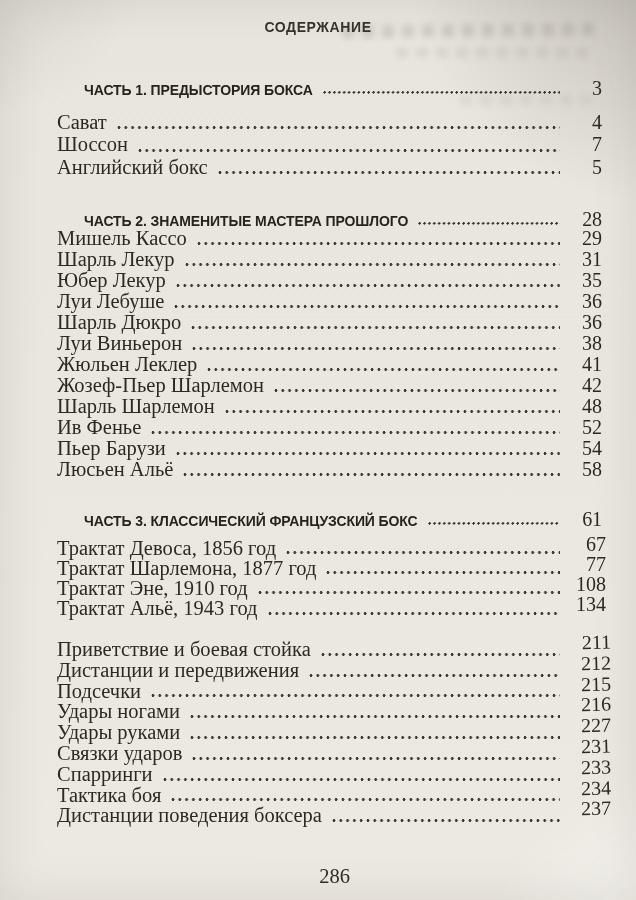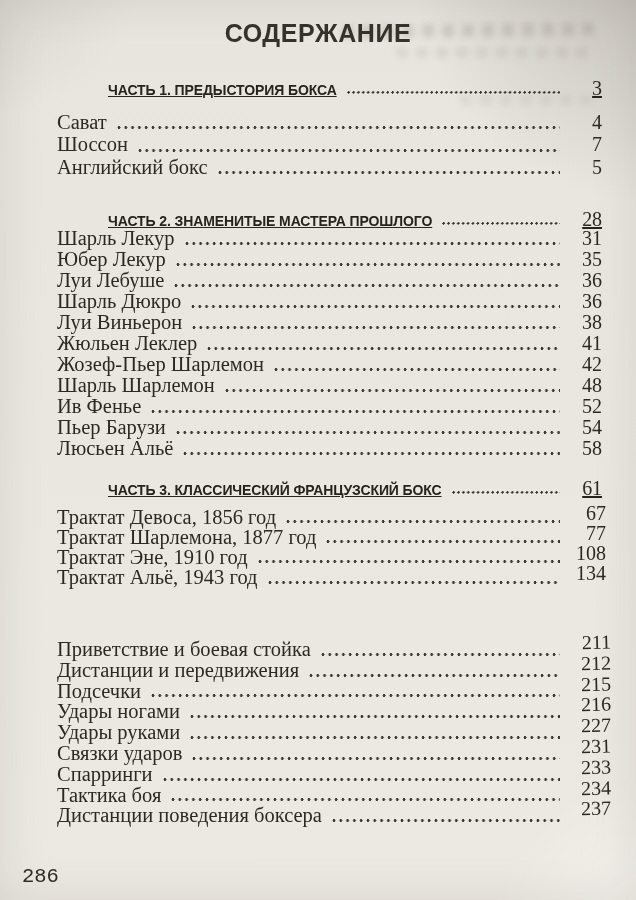--- a/index.html
+++ b/index.html
@@ -10,35 +10,35 @@
       radial-gradient(55% 38% at 103% -4%, rgba(118,113,106,.34), rgba(118,113,106,0) 70%),
       radial-gradient(40% 22% at -6% -2%, rgba(120,115,108,.16), rgba(120,115,108,0) 70%),
       radial-gradient(45% 30% at 104% 104%, rgba(255,255,252,.5), rgba(255,255,252,0) 60%),
       linear-gradient(180deg,#e8e5de 0%,#eae7e0 45%,#ece9e2 100%);
     box-shadow: inset 0 0 46px rgba(92,86,78,.14);
   }
   .page{position:absolute;inset:0;color:#2c2923;}
   .title{
     position:absolute;top:19px;left:0;width:100%;text-align:center;
     font-family:"Liberation Sans", sans-serif;font-weight:700;
-    font-size:25px;letter-spacing:.6px;color:#363229;margin:0;
+    font-size:14px;letter-spacing:.6px;color:#363229;margin:0;
   }
   .ghost{position:absolute;filter:blur(3px);opacity:.30;pointer-events:none;
     background:repeating-linear-gradient(90deg, rgba(134,129,121,.8) 0 12px, rgba(134,129,121,0) 12px 20px);
     border-radius:3px;}
   .g1{top:24px;left:342px;width:258px;height:13px;transform:rotate(-.6deg);}
   .g2{top:47px;left:396px;width:196px;height:11px;opacity:.18;}
   .g3{top:95px;left:460px;width:140px;height:10px;opacity:.14;}
   .section{position:absolute;left:0;width:636px;}
-  .sec-0{top:81px;}  .sec-1{top:212px;}  .sec-2{top:481px;}  .sec-3{top:639px;}
+  .sec-0{top:81px;}  .sec-1{top:212px;}  .sec-2{top:512px;}  .sec-3{top:639px;}
   .row{display:flex;align-items:baseline;padding:0 34px 0 57px;}
   .header-row{
-    padding-left:108px;line-height:14px;
+    padding-left:84px;line-height:14px;
     font-family:"Liberation Sans", sans-serif;font-weight:700;
-    font-size:14px;letter-spacing:-.1px;color:#26231d;text-decoration:underline;
+    font-size:14px;letter-spacing:-.1px;color:#26231d;
   }
   .sec-0 .header-row{margin-bottom:13.5px;}
   .sec-1 .header-row{margin-bottom:0;}
   .sec-2 .header-row{margin-bottom:9.5px;}
   .sec-3 .header-row{margin-bottom:7.5px;}
   .entry-row{font-size:20.5px;color:#2c2923;}
   .sec-0 .entry-row{line-height:22.5px;}
   .sec-1 .entry-row{line-height:21px;}
   .sec-2 .entry-row{line-height:20.3px;}
   .sec-3 .entry-row{line-height:20.8px;}
@@ -52,23 +52,23 @@
     background-image:radial-gradient(circle at 1.6px 1.4px,#35312b 1.05px,rgba(53,49,43,0) 1.4px);
     background-size:4.9px 3px;margin-bottom:3px;
   }
   .num{min-width:34px;text-align:right;font-family:"Liberation Serif", serif;
     font-size:20px;font-weight:400;color:#2c2923;}
   .header-row .num{font-size:20px;}
   .sec-2 .entry-row .num{transform:translate(4px,-4px);}
   .sec-3 .header-row .num{transform:translate(5px,-3px);}
   .sec-3 .entry-row .num{transform:translate(9px,-7px) rotate(-1.5deg);}
   .footer{
-    position:absolute;top:865px;left:0;width:100%;text-align:left;
-    padding-left:22px;box-sizing:border-box;
-    font-size:20.5px;color:#2f2c26;font-family:Liberation Mono, monospace;
+    position:absolute;top:865px;left:0;width:100%;text-align:center;
+    padding-left:33px;box-sizing:border-box;
+    font-size:20.5px;color:#2f2c26;
   }
 </style>
 </head>
 <body>
 
 <div class="page">
   <div class="ghost g1"></div>
   <div class="ghost g2"></div>
   <div class="ghost g3"></div>
 
@@ -97,20 +97,25 @@
           <span class="num">5</span>
         </div>
       </div>
       <div class="section sec-1">
         <div class="row header-row">
           <span class="label">ЧАСТЬ 2. ЗНАМЕНИТЫЕ МАСТЕРА ПРОШЛОГО</span>
           <span class="leader"></span>
           <span class="num">28</span>
         </div>
         <div class="row entry-row">
+          <span class="label">Мишель Кассо</span>
+          <span class="leader"></span>
+          <span class="num">29</span>
+        </div>
+        <div class="row entry-row">
           <span class="label">Шарль Лекур</span>
           <span class="leader"></span>
           <span class="num">31</span>
         </div>
         <div class="row entry-row">
           <span class="label">Юбер Лекур</span>
           <span class="leader"></span>
           <span class="num">35</span>
         </div>
         <div class="row entry-row">

